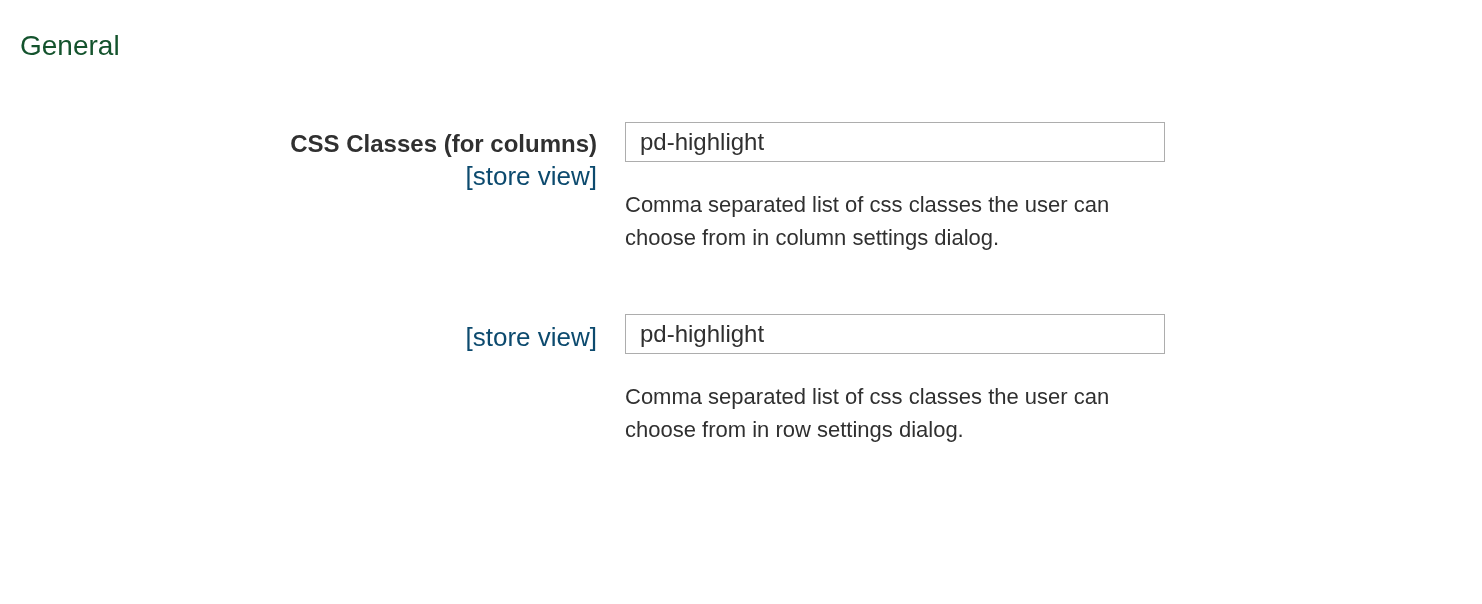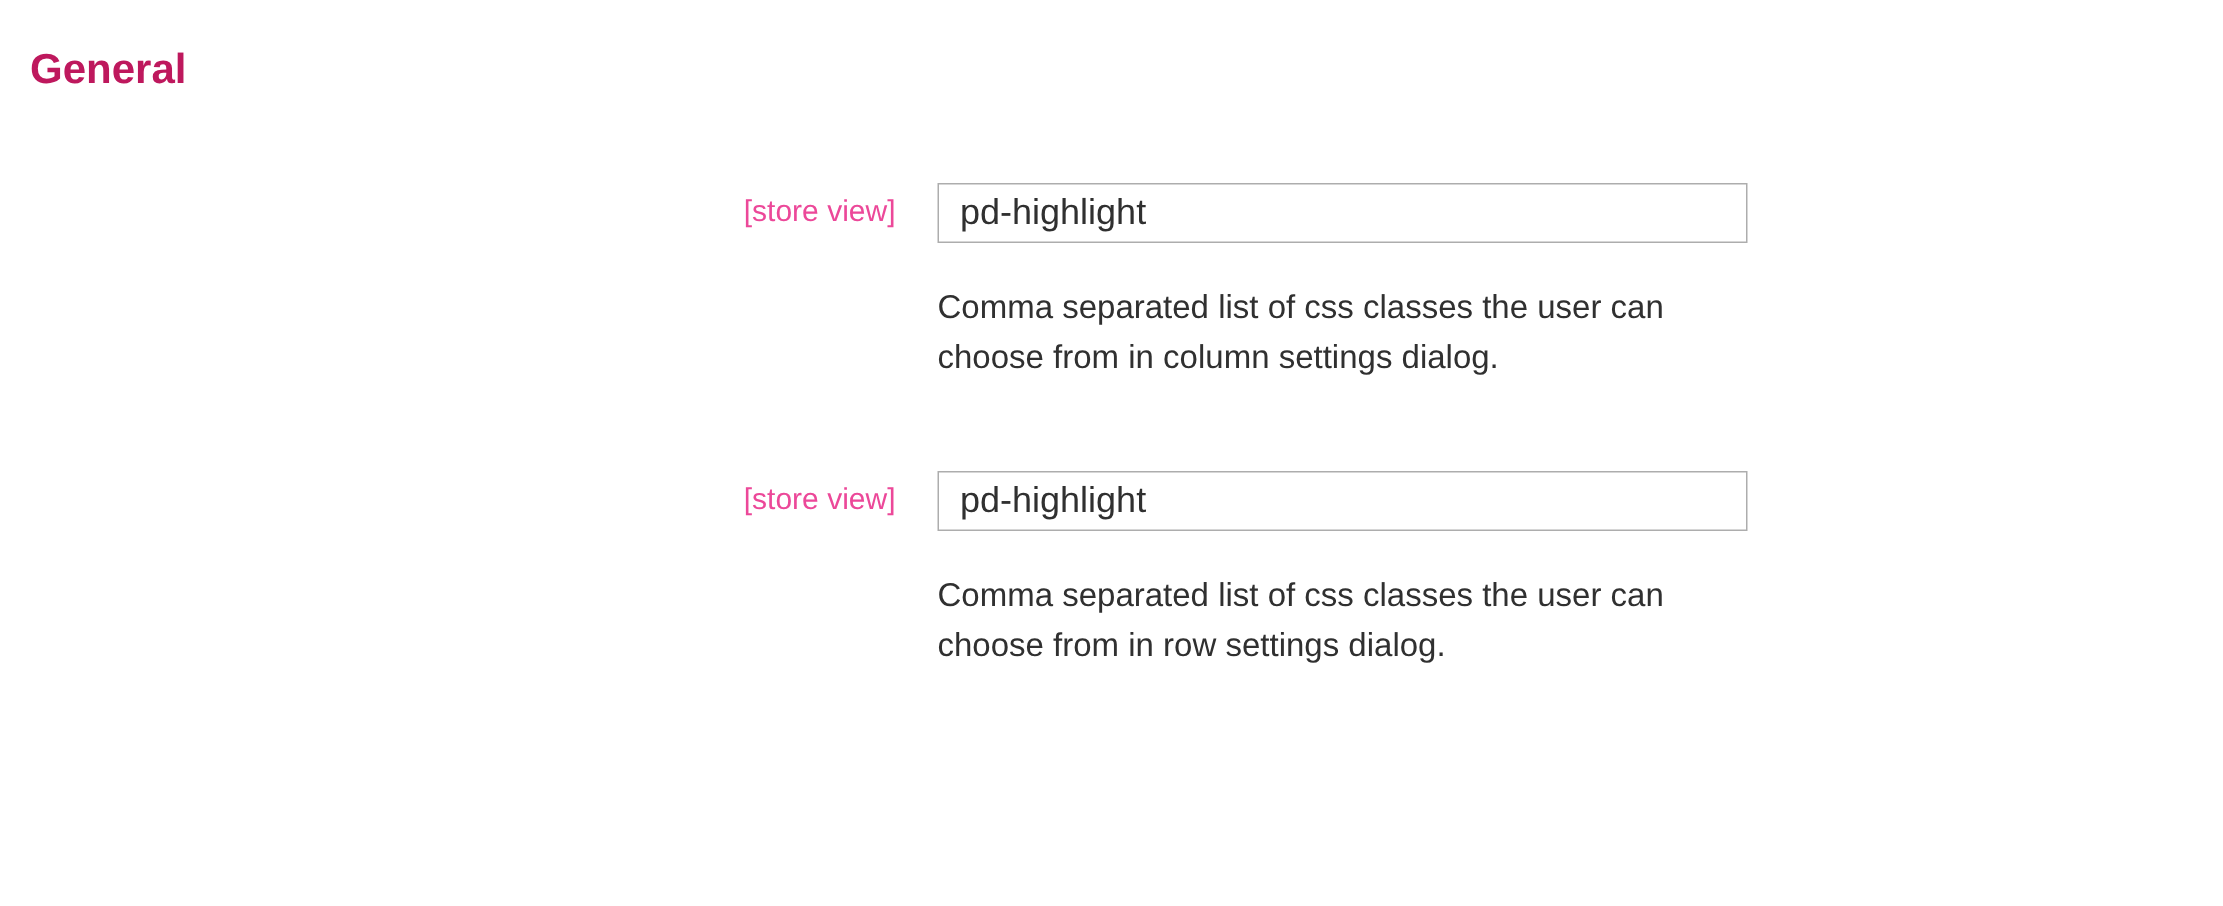--- a/index.html
+++ b/index.html
@@ -9,22 +9,22 @@
     }
     body {
       font-family: -apple-system, BlinkMacSystemFont, "Segoe UI", Helvetica, Arial, sans-serif;
       background: #ffffff;
       color: #303030;
       width: 1482px;
       padding: 30px 20px;
     }
     .section-title {
       font-size: 28px;
-      font-weight: 700;
-      color: #be185d;
+      font-weight: 400;
+      color: #14532d;
       margin-bottom: 60px;
     }
     .field-row {
       display: flex;
       align-items: flex-start;
       margin-bottom: 60px;
     }
     .label-col {
       width: 605px;
       padding-right: 28px;
@@ -32,22 +32,22 @@
       padding-top: 6px;
     }
     .field-label {
       font-size: 24px;
       font-weight: 700;
       color: #303030;
       display: block;
       line-height: 1.3;
     }
     .scope-label {
-      font-size: 20px;
-      color: #ec4899;
+      font-size: 26px;
+      color: #0c4a6e;
       display: block;
       margin-top: 2px;
     }
     .input-col {
       width: 570px;
     }
     .text-input {
       width: 540px;
       height: 40px;
       border: 1px solid #adadad;
@@ -65,20 +65,21 @@
       max-width: 560px;
     }
   </style>
 </head>
 <body>
 
 <h2 class="section-title">General</h2>
 
 <div class="field-row">
   <div class="label-col">
+    <span class="field-label">CSS Classes (for columns)</span>
     <span class="scope-label">[store view]</span>
   </div>
   <div class="input-col">
     <input type="text" class="text-input" value="pd-highlight" style="">
     <p class="field-note">Comma separated list of css classes the user can choose from in column settings dialog.</p>
   </div>
 </div>
 
 <div class="field-row">
   <div class="label-col">

